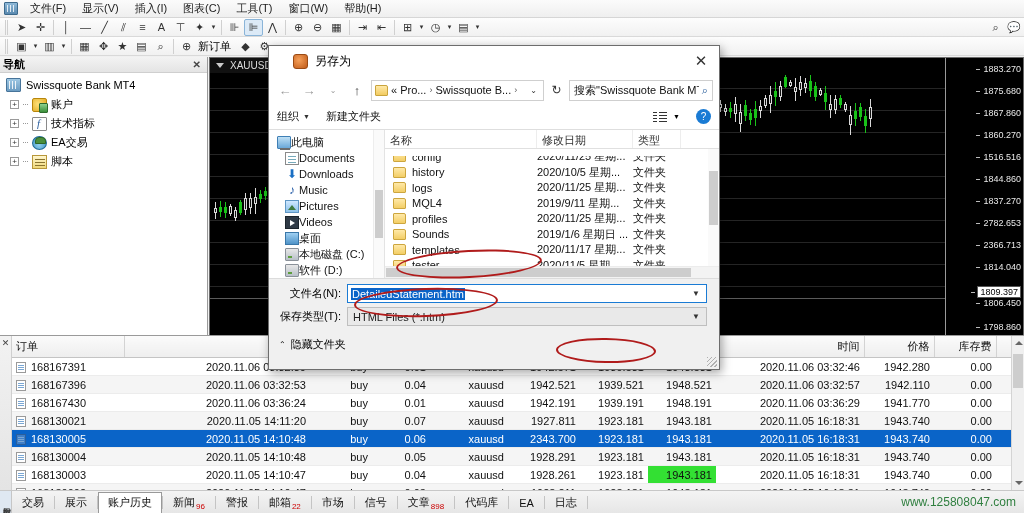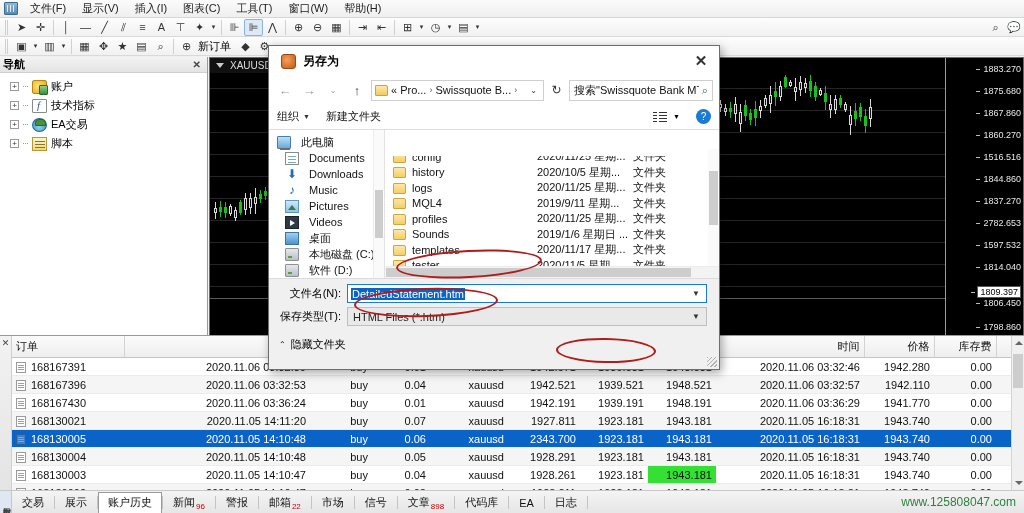--- a/index.html
+++ b/index.html
@@ -181,21 +181,21 @@
   .bt .sub{ font-size:8px;color:#c00;vertical-align:-3px;margin-left:1px; }
   .bt-sep{ width:1px;height:13px;background:#c4c4c4; }
   .watermark{ margin-left:auto;padding-right:8px;color:#2f7f3f;font-size:12px; }
 
   
   .dlg{
     position:absolute;left:268px;top:45px;width:452px;height:325px;
     background:#f0f0f0;border:1px solid #6d6d6d;box-shadow:2px 3px 9px rgba(0,0,0,.35);
     z-index:50;display:flex;flex-direction:column;
   }
-  .dlg-title{ height:30px;background:#fff;display:flex;align-items:center;padding:0 4px 0 12px;font-weight:bold; }
+  .dlg-title{ height:30px;background:#fff;display:flex;align-items:center;padding:0 4px 0 24px; }
   .dlg-title .ic{ width:15px;height:15px;border-radius:3px;
     background:radial-gradient(circle at 5px 5px,#f5a05a,#c05a18);border:1px solid #9a4a14;margin-right:7px;}
   .dlg-title .tx{ font-size:12px;color:#000; }
   .dlg-title .x{ margin-left:auto;width:28px;height:28px;display:flex;align-items:center;
     justify-content:center;font-size:15px;color:#333;cursor:default; }
   .dlg-nav{ height:28px;background:#fff;display:flex;align-items:center;padding:0 6px;gap:4px; }
   .navbtn{ width:20px;height:20px;display:flex;align-items:center;justify-content:center;
     color:#9b9b9b;font-size:13px;cursor:default; }
   .navbtn.on{ color:#3a3a3a; }
   .crumbbar{
@@ -223,21 +223,21 @@
   .viewicon{ width:15px;height:12px;position:relative; }
   .viewicon:before{ content:"";position:absolute;left:0;top:1px;width:4px;height:1px;
     background:#333;box-shadow:0 3px 0 #333,0 6px 0 #333,0 9px 0 #333; }
   .viewicon:after{ content:"";position:absolute;left:6px;top:1px;width:8px;height:1px;
     background:#333;box-shadow:0 3px 0 #333,0 6px 0 #333,0 9px 0 #333; }
   .helpbtn{ width:15px;height:15px;border-radius:50%;background:#1a7bd4;color:#fff;
     font-size:10px;display:flex;align-items:center;justify-content:center;cursor:default; }
   .dlg-body{ flex:1;display:flex;background:#fff;border-bottom:1px solid #dcdcdc;min-height:0; }
   .dlg-tree{ width:116px;border-right:1px solid #e3e3e3;position:relative;overflow:hidden;
     padding:4px 0 0 8px; }
-  .tr{ display:flex;align-items:center;gap:10px;height:16px;font-size:11px;color:#111;cursor:default; }
+  .tr{ display:flex;align-items:center;gap:0;height:16px;font-size:11px;color:#111;cursor:default; }
   .ti{ width:14px;height:13px;flex:0 0 auto;position:relative; }
   .ti-pc{ background:linear-gradient(#bfe0f5,#6aa8d8);border:1px solid #3f7fb5;border-radius:1px; }
   .ti-pc:after{ content:"";position:absolute;left:2px;bottom:-2px;width:10px;height:2px;background:#6d6d6d; }
   .ti-doc{ background:#fff;border:1px solid #8a8a8a; }
   .ti-doc:after{ content:"";position:absolute;left:2px;top:3px;width:8px;height:1px;
     background:#7ab;box-shadow:0 3px 0 #7ab,0 6px 0 #7ab; }
   .ti-dl{ color:#1a6fc4;font-size:12px;text-align:center;line-height:13px; }
   .ti-mu{ color:#2a5fa8;font-size:12px;text-align:center;line-height:13px; }
   .ti-pic{ background:linear-gradient(#cfe8ff,#8ec2ea);border:1px solid #5f96c4; }
   .ti-pic:after{ content:"";position:absolute;left:2px;bottom:2px;width:0;height:0;
@@ -249,21 +249,21 @@
   .ti-disk{ background:linear-gradient(#e8e8e8,#b8c0c8);border:1px solid #8a9199;border-radius:1px; }
   .ti-disk:after{ content:"";position:absolute;left:2px;bottom:2px;width:4px;height:2px;background:#5d9e3e; }
   .tree-scroll{ position:absolute;right:0;top:0;bottom:0;width:11px;background:#fafafa;
     border-left:1px solid #ededed; }
   .tree-thumb{ position:absolute;left:1px;right:1px;top:60px;height:48px;background:#cdcdcd; }
   .dlg-list{ flex:1;position:relative;overflow:hidden; }
   .list-head{ height:19px;display:flex;border-bottom:1px solid #e0e0e0;font-size:11px;color:#333; }
   .lh{ padding:3px 5px;border-right:1px solid #ededed;white-space:nowrap; }
   .list-rows{ position:absolute;left:0;right:11px;top:19px;bottom:12px;overflow:hidden; }
   .lr{ display:flex;align-items:center;height:15.5px;font-size:11px;color:#111;cursor:default; }
-  .lr .c1{ width:152px;display:flex;align-items:flex-end;gap:6px;padding-left:8px;overflow:hidden;white-space:nowrap; }
+  .lr .c1{ width:152px;display:flex;align-items:center;gap:6px;padding-left:8px;overflow:hidden;white-space:nowrap; }
   .lr .c2{ width:96px;white-space:nowrap;overflow:hidden; }
   .lr .c3{ width:48px;white-space:nowrap;overflow:hidden; }
   .fld{ width:13px;height:11px;background:linear-gradient(#ffe9a8,#f3ce66);
     border:1px solid #cda63e;border-radius:1px 2px 1px 1px;flex:0 0 auto; }
   .list-scroll{ position:absolute;right:0;top:19px;bottom:12px;width:11px;background:#fafafa; }
   .list-thumb{ position:absolute;left:1px;right:1px;top:22px;height:54px;background:#cdcdcd; }
   .hscroll{ position:absolute;left:0;right:0;bottom:0;height:12px;background:#f3f3f3;border-top:1px solid #ececec; }
   .hthumb{ position:absolute;left:1px;width:305px;top:1px;bottom:1px;background:#cdcdcd; }
   .dlg-fields{ height:48px;background:#f0f0f0;padding:4px 12px 0 0;font-size:11px; }
   .fr{ display:flex;align-items:center;height:21px;margin-bottom:2px; }
@@ -359,20 +359,24 @@
 </div>
 
 <div class="main">
 
   <div class="nav-panel">
     <div class="nav-head">
       <span>导航</span>
       <span class="x">✕</span>
     </div>
     <div class="nav-body">
+      <div class="nav-root">
+        <span class="ico ico-mt4"></span>
+        <span>Swissquote Bank MT4</span>
+      </div>
       <div class="nav-row">
         <span class="expander">+</span>
         <span class="dots"></span>
         <span class="ico ico-acct"></span>
         <span>账户</span>
       </div>
       <div class="nav-row">
         <span class="expander">+</span>
         <span class="dots"></span>
         <span class="ico ico-ind"></span>
@@ -949,21 +953,21 @@
 
     <div class="price-axis">
       <div class="price-tick" style="top:6px">1883.270</div>
       <div class="price-tick" style="top:28px">1875.680</div>
       <div class="price-tick" style="top:50px">1867.860</div>
       <div class="price-tick" style="top:72px">1860.270</div>
       <div class="price-tick" style="top:94px">1516.516</div>
       <div class="price-tick" style="top:116px">1844.860</div>
       <div class="price-tick" style="top:138px">1837.270</div>
       <div class="price-tick" style="top:160px">2782.653</div>
-      <div class="price-tick" style="top:182px">1597.532</div>
+      <div class="price-tick" style="top:182px">2366.713</div>
       <div class="price-tick" style="top:204px">1814.040</div>
       <div class="price-tick cur" style="top:228px">1809.397</div>
       <div class="price-tick" style="top:240px">1806.450</div>
       <div class="price-tick" style="top:264px">1798.860</div>
     </div>
 
     <div class="time-axis">
       <div class="time-tick" style="left:4px">20 Nov 2020</div>
       <div class="time-tick" style="left:78px">20</div>
       <div class="time-tick" style="left:485px">:00</div>
@@ -1241,20 +1245,25 @@
       <div class="tr" style="padding-left:8px">
         <span class="ti ti-disk"></span>
         <span>软件 (D:)</span>
       </div>
       <div class="tree-scroll">
         <div class="tree-thumb"></div>
       </div>
     </div>
 
     <div class="dlg-list">
+      <div class="list-head">
+        <div class="lh" style="width:152px">名称</div>
+        <div class="lh" style="width:96px">修改日期</div>
+        <div class="lh" style="width:48px">类型</div>
+      </div>
       <div class="list-rows" id="file-rows">
           <div class="lr" style="clip-path: inset(7px 0px 0px);">
             <span class="c1">
               <span class="fld"></span>
               <span>config</span>
             </span>
             <span class="c2">2020/11/25 星期...</span>
             <span class="c3">文件夹</span>
           </div>
           <div class="lr">

